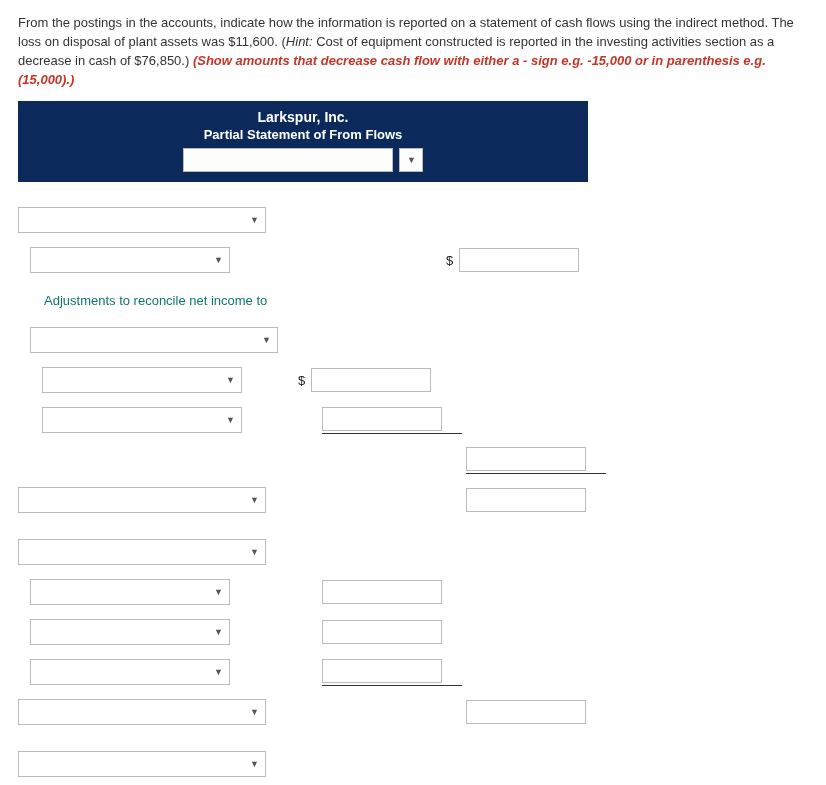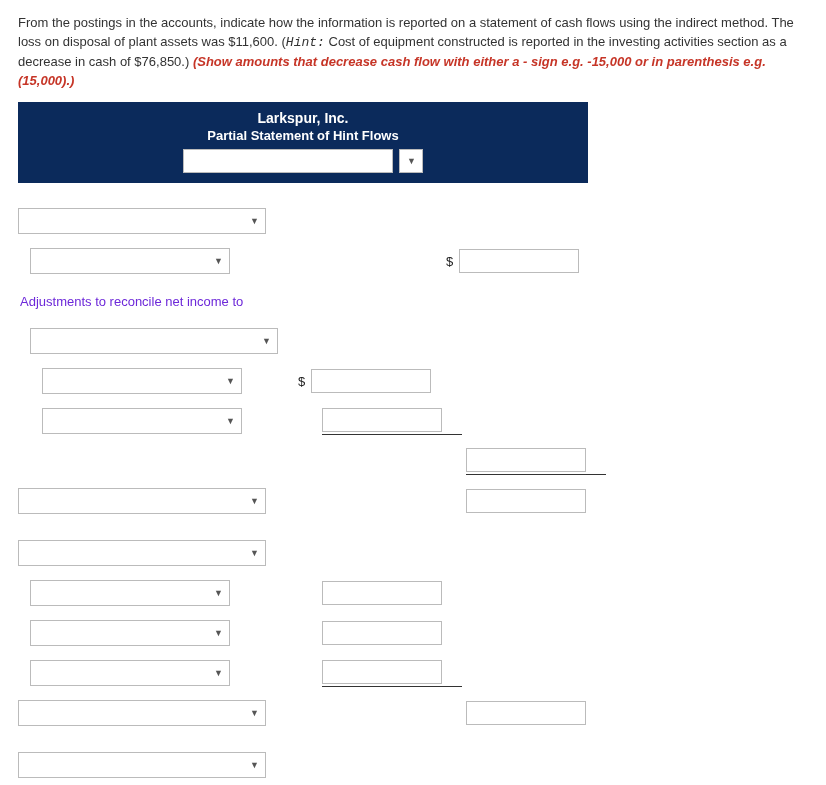--- a/index.html
+++ b/index.html
@@ -10,21 +10,21 @@
     background: #fff;
     width: 826px;
     padding: 14px 18px;
   }
   .instructions {
     font-size: 13px;
     line-height: 1.45;
     margin-bottom: 12px;
     color: #333;
   }
-  .hint-italic { font-style: italic; font-family: Liberation Mono, monospace; }
+  .hint-italic { font-style: italic; }
   .red-italic { color: #c63527; font-style: italic; font-weight: 700; }
   .header-bar {
     background: #0b2a5b;
     color: #fff;
     text-align: center;
     padding: 8px 0 10px 0;
     width: 570px;
     margin-bottom: 18px;
   }
   .header-bar .company { font-weight: bold; font-size: 14px; }
@@ -53,21 +53,21 @@
   }
   .row {
     display: flex;
     align-items: center;
     min-height: 40px;
     width: 570px;
   }
   .col-a { width: 260px; padding-left: 0; }
   .col-a.indent { padding-left: 12px; } 
   .row-wrap { position: relative; display: flex; align-items: center; min-height: 40px; width: 610px; }
-  .static-label { font-size: 13px; color: #6d28d9; }
+  .static-label { font-size: 13px; color: #0f766e; margin-left: 24px; }
   .dollar { font-size: 13px; color: #222; }
   .amount-input {
     height: 24px;
     border: 1px solid #bbb;
     background: #fff;
     padding: 2px 4px;
     font-size: 12px;
     width: 120px;
   }
   .underline-cell {
@@ -81,21 +81,21 @@
 </style>
 </head>
 <body>
 
 <div class="instructions">
   <span>From the postings in the accounts, indicate how the information is reported on a statement of cash flows using the indirect method. The loss on disposal of plant assets was $11,600. (</span><span class="hint-italic">Hint:</span><span> Cost of equipment constructed is reported in the investing activities section as a decrease in cash of $76,850.) </span><span class="red-italic">(Show amounts that decrease cash flow with either a - sign e.g. -15,000 or in parenthesis e.g. (15,000).)</span>
 </div>
 
 <div class="header-bar">
   <div class="company">Larkspur, Inc.</div>
-  <div class="title">Partial Statement of Hint Flows</div>
+  <div class="title">Partial Statement of From Flows</div>
   <div class="header-input-row">
     <input type="text" class="text-input" style="width: 210px;" value="">
     <div class="select-mock" style="width:24px;height:24px">
         <span class="caret">▼</span>
       </div>
   </div>
 </div>
 
 <div class="row">
   <div class="col-a">

